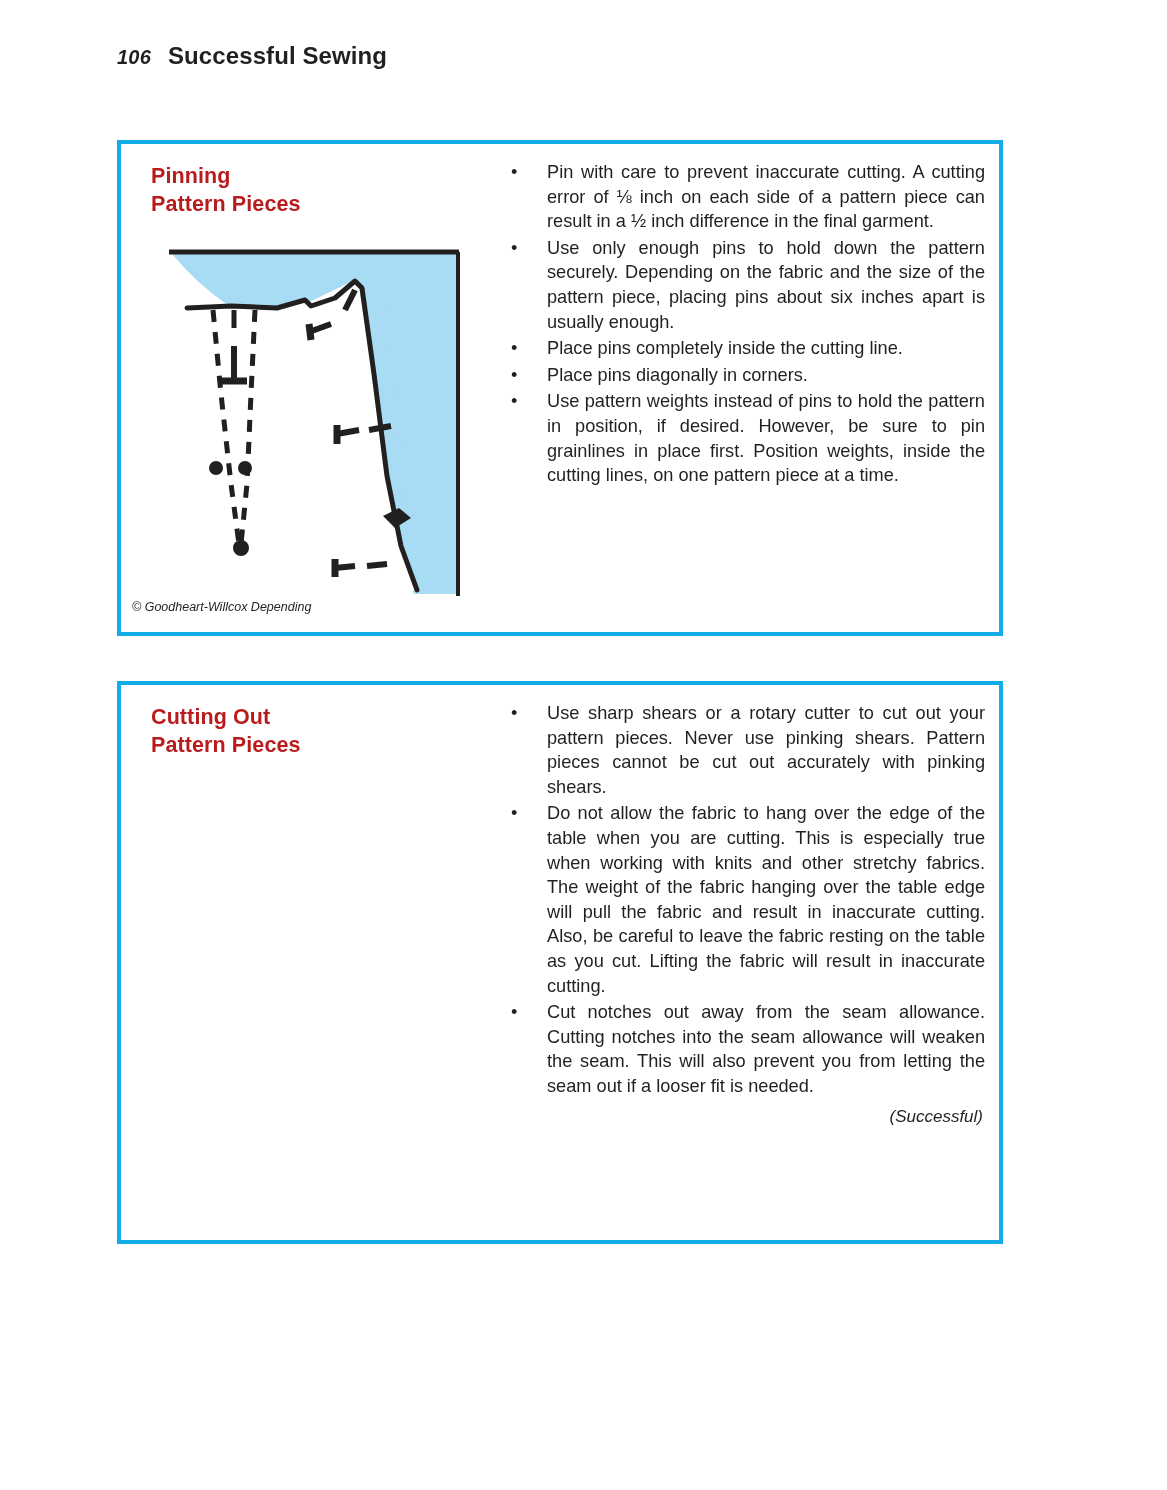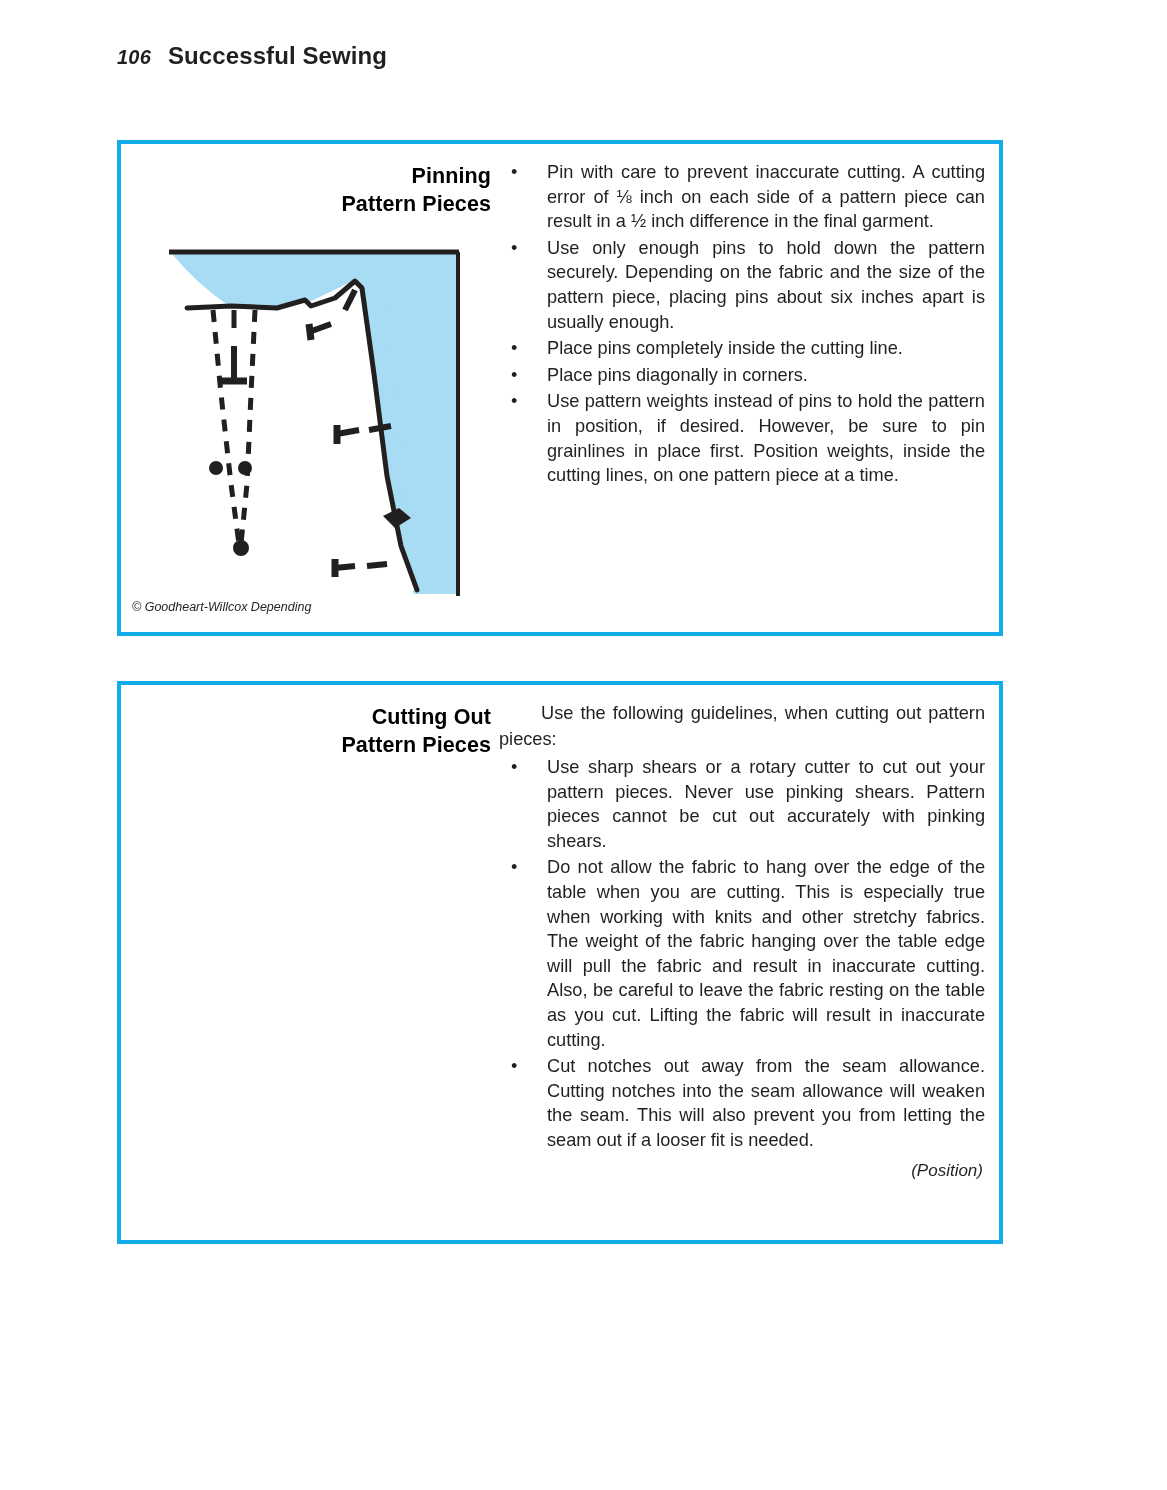--- a/index.html
+++ b/index.html
@@ -58,26 +58,25 @@
   .box-left {
     position: absolute;
     left: 0;
     top: 0;
     width: 370px;
     height: 100%;
     box-sizing: border-box;
     padding: 18px 0 0 30px;
   }
   .box-heading {
-    color: #000000;
+    color: #b91c1c;
     font-weight: bold;
     font-size: 21.5px;
     line-height: 28px;
     letter-spacing: 0.1px;
-    text-align: right;
   }
   .box-heading div { white-space: nowrap; }
 
   .credit {
     position: absolute;
     left: 11px;
     bottom: 18px;
     font-size: 12.5px;
     font-style: italic;
     color: #221f1f;
@@ -242,32 +241,31 @@
   <div class="box-inner">
 
     <div class="box-left">
       <div class="box-heading">
         <div>Cutting Out</div>
         <div>Pattern Pieces</div>
       </div>
     </div>
 
     <div class="box-right">
-      <p class="intro">Use the following guidelines, when cutting out pattern pieces:</p>
       <ul class="guidelines">
         <li>
           <span class="bullet">•</span>
           <span class="btext">Use sharp shears or a rotary cutter to cut out your pattern pieces. Never use pinking shears. Pattern pieces cannot be cut out accurately with pinking shears.</span>
         </li>
         <li>
           <span class="bullet">•</span>
           <span class="btext">Do not allow the fabric to hang over the edge of the table when you are cutting. This is especially true when working with knits and other stretchy fabrics. The weight of the fabric hanging over the table edge will pull the fabric and result in inaccurate cutting. Also, be careful to leave the fabric resting on the table as you cut. Lifting the fabric will result in inaccurate cutting.</span>
         </li>
         <li>
           <span class="bullet">•</span>
           <span class="btext">Cut notches out away from the seam allowance. Cutting notches into the seam allowance will weaken the seam. This will also prevent you from letting the seam out if a looser fit is needed.</span>
         </li>
       </ul>
-      <div class="continued">(Position)</div>
+      <div class="continued">(Successful)</div>
     </div>
 
   </div>
 </section>
 
 </body></html>

